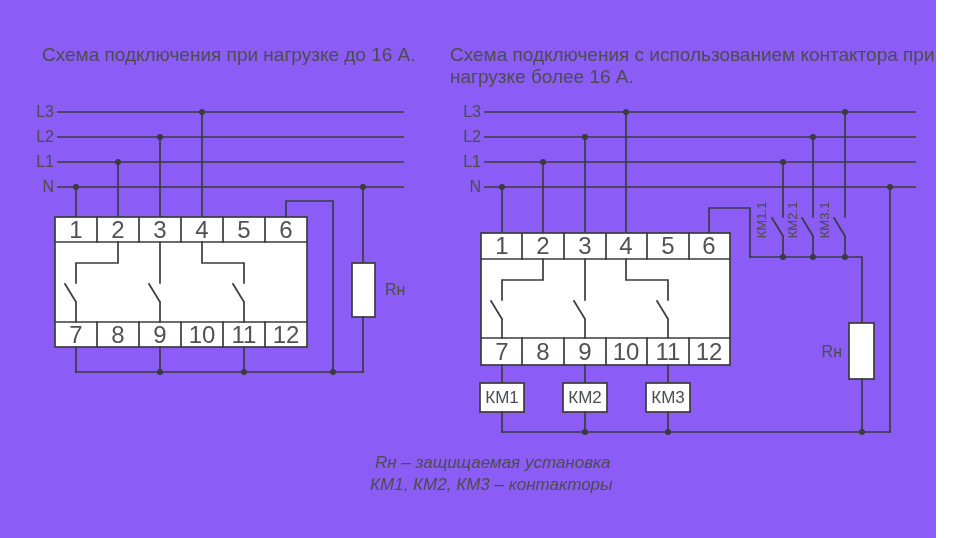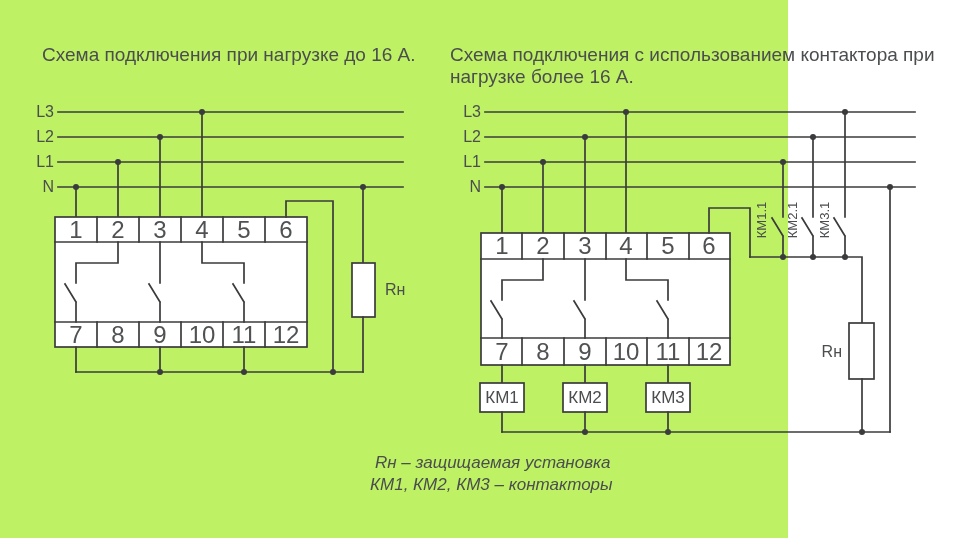--- a/index.html
+++ b/index.html
@@ -5,23 +5,23 @@
   html, body {
     margin: 0;
     padding: 0;
     background: #ffffff;
     width: 970px;
     height: 538px;
     overflow: hidden;
   }
   .page {
     position: relative;
-    width: 788px;
+    width: 936px;
     height: 538px;
-    background: #bef264;
+    background: #8b5cf6;
   }
   svg { display: block; }
   .wire {
     stroke: #3b3b3d;
     stroke-width: 1.7;
     fill: none;
     stroke-linecap: square;
     stroke-linejoin: miter;
   }
   .box {

